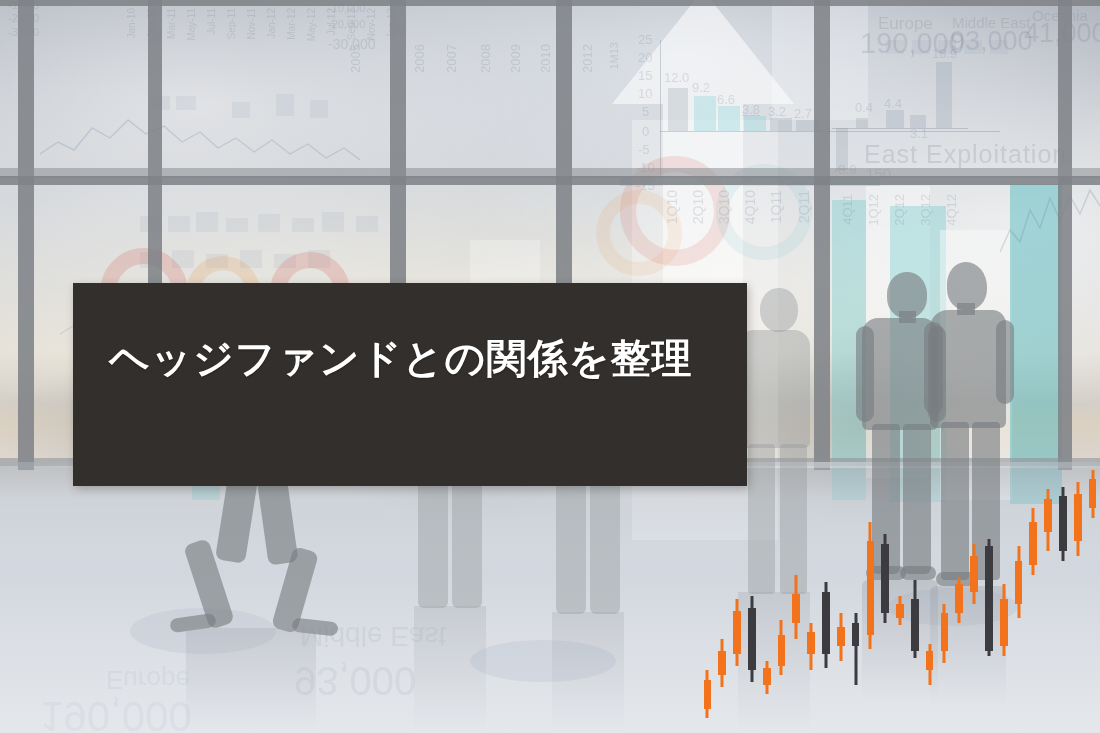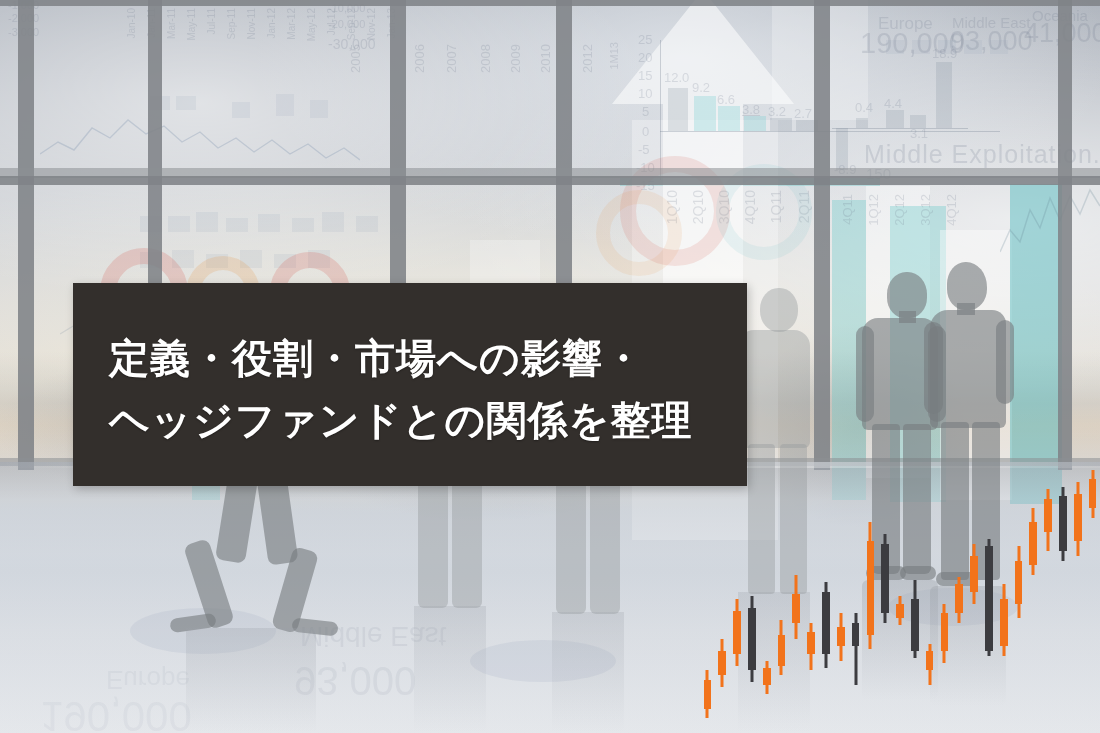--- a/index.html
+++ b/index.html
@@ -263,21 +263,21 @@
     <div class="ghost-l ghost" style="left:834px;top:162px;font-size:13px;">-8.9</div>
     <div class="ghost-l ghost" style="left:866px;top:165px;font-size:15px;">150</div>
   </div>
 
   <div class="ghost-l ghost" style="left:878px;top:14px;font-size:17px;">Europe</div>
   <div class="ghost-l ghost" style="left:860px;top:27px;font-size:29px;">190,000</div>
   <div class="ghost-l ghost" style="left:952px;top:14px;font-size:15px;">Middle East</div>
   <div class="ghost-l ghost" style="left:950px;top:26px;font-size:27px;">93,000</div>
   <div class="ghost-l ghost" style="left:1032px;top:7px;font-size:15px;">Oceania</div>
   <div class="ghost-l ghost" style="left:1024px;top:18px;font-size:27px;">41,000</div>
-  <div class="ghost-l ghost" style="left:864px;top:140px;font-size:25px;letter-spacing:1px;">Middle Exploitation.</div>
+  <div class="ghost-l ghost" style="left:864px;top:140px;font-size:25px;letter-spacing:1px;">East Exploitation.</div>
 
   <div class="ghost-l ghost" style="left:8px;top:-1px;font-size:11px;">-1,000</div>
   <div class="ghost-l ghost" style="left:8px;top:12px;font-size:11px;">-2,000</div>
   <div class="ghost-l ghost" style="left:8px;top:26px;font-size:11px;">-3,000</div>
   <div class="ghost-l ghost" style="left:328px;top:2px;font-size:11px;">-10,000</div>
   <div class="ghost-l ghost" style="left:328px;top:18px;font-size:11px;">-20,000</div>
   <div class="ghost-l ghost" style="left:328px;top:36px;font-size:14px;">-30,000</div>
 
   <div class="layer">
     <div class="ghost-l ghost vert" style="left:126px;top:8px;font-size:10px;">Jan-10</div>
@@ -545,17 +545,16 @@
       </div>
       <div class="cdl up" style="left: 388.741px; top: 0px; width: 7.7037px; height: 278px;">
         <div class="wick" style="top: 14.8929px; height: 47.7335px;"></div>
         <div class="body" style="top: 24.4396px; height: 28.6401px;"></div>
       </div>
     </div>
 
 
 
   <div id="subbox">
-    <div class="line">定義・役割・市場への影響・</div>
     <div class="line">ヘッジファンドとの関係を整理</div>
   </div>
 
 </div>
 
 </body></html>

